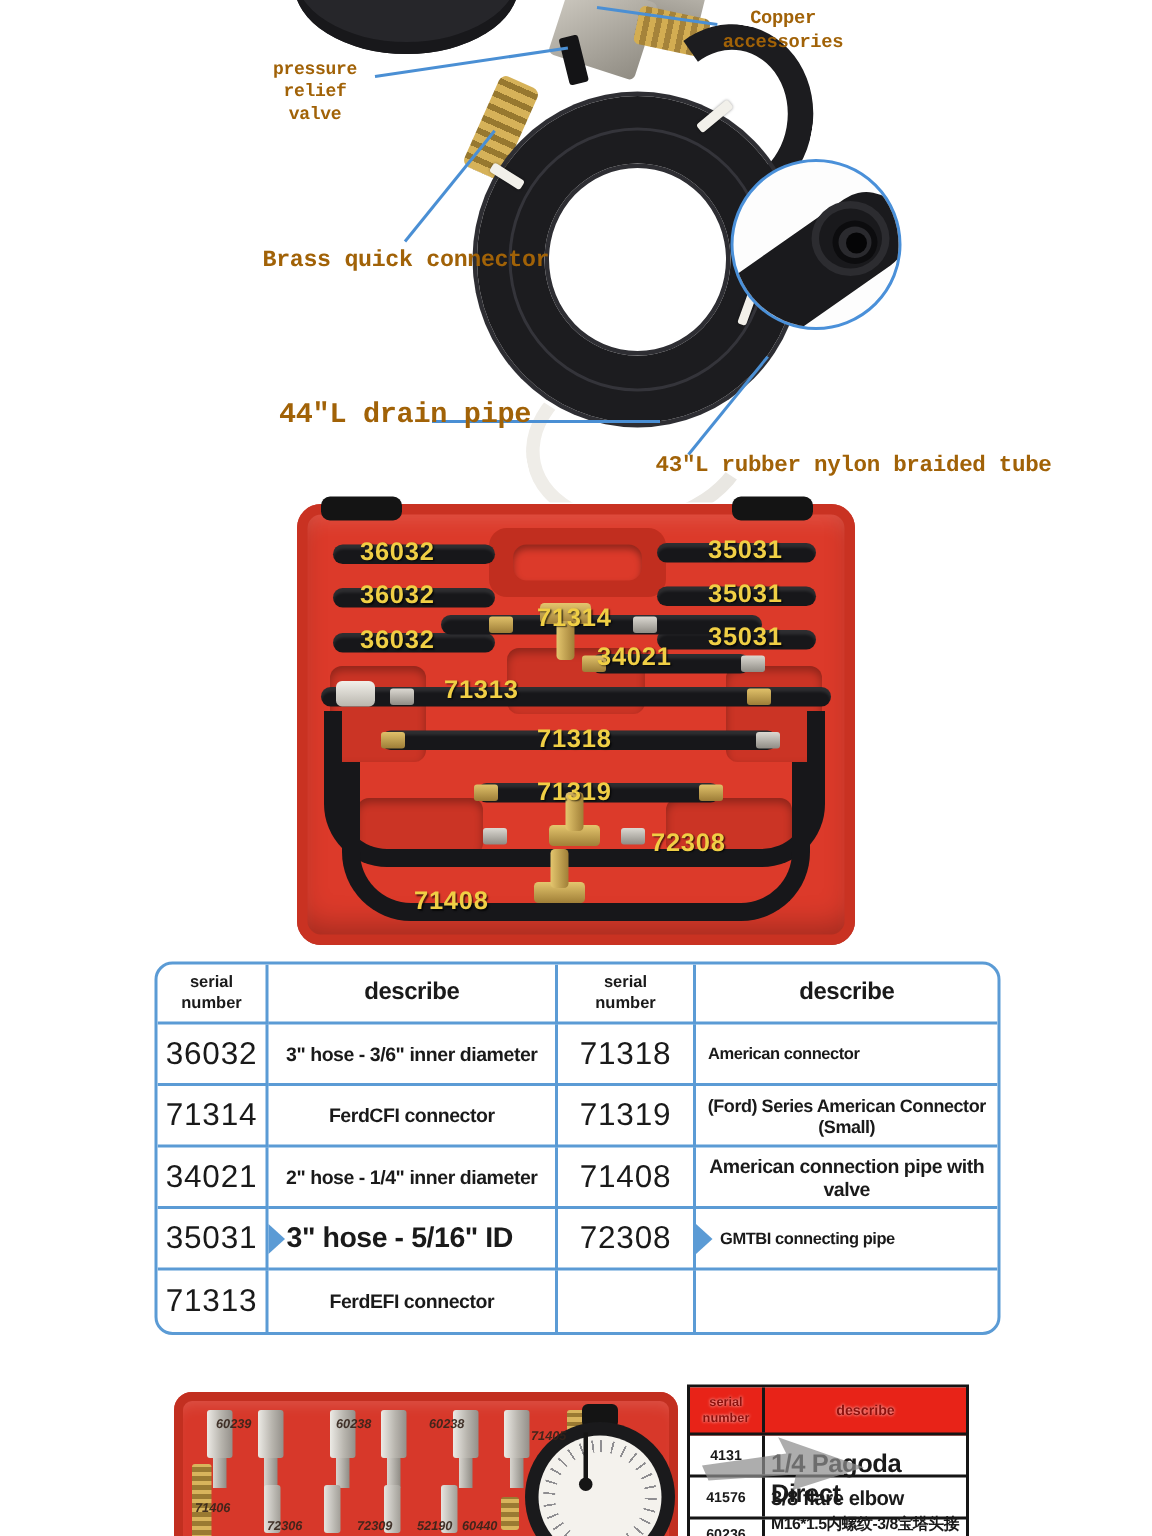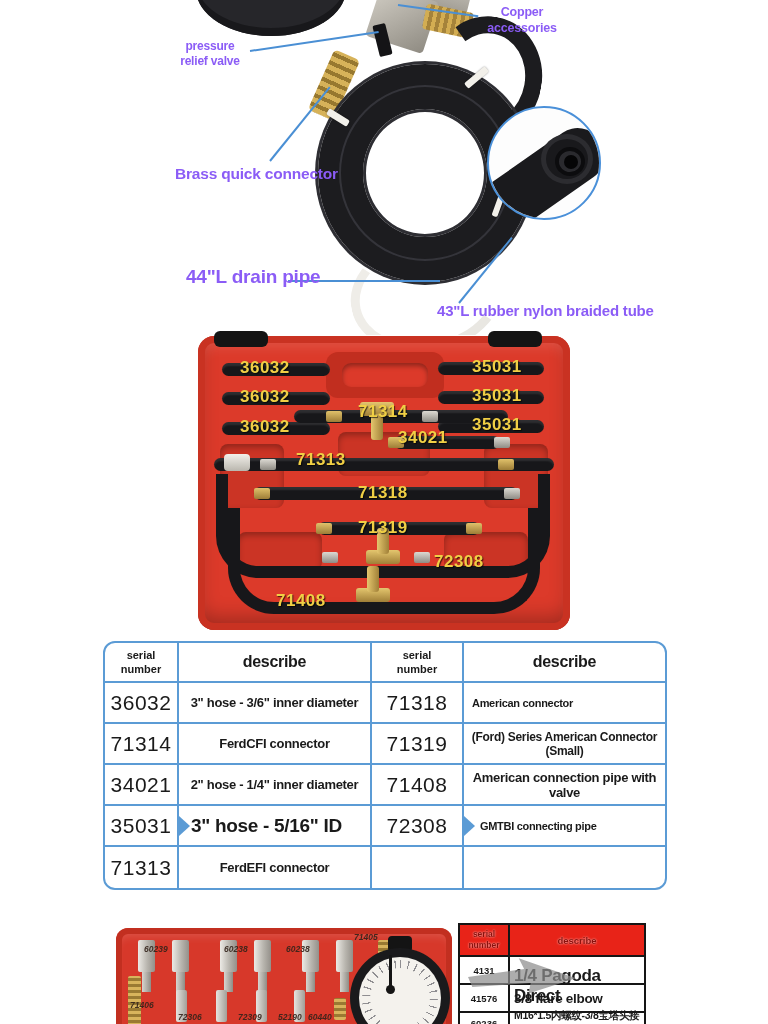--- a/index.html
+++ b/index.html
@@ -34,21 +34,21 @@
                 border-bottom-color:#e9e7e2; border-left-color:#efede8; border-radius:50%; transform:rotate(-12deg); }
   .magnifier { left:487px; top:106px; width:114px; height:114px; border-radius:50%; border:2px solid #4a90d9;
                background:#fdfdfd; overflow:hidden; z-index:5; }
   .mag-tube { position:absolute; left:-26px; top:48px; width:150px; height:54px; background:#1a1a1d;
               border-radius:26px; transform:rotate(-35deg); }
   .mag-end { position:absolute; left:52px; top:26px; width:52px; height:50px; border-radius:50%;
              background:#19191c; border:5px solid #2c2c30; }
   .mag-ring { position:absolute; left:9px; top:8px; width:30px; height:29px; border-radius:50%;
               background:#2a2a2e; border:4px solid #0c0c0e; }
   .mag-hole { position:absolute; left:5px; top:4px; width:14px; height:14px; border-radius:50%; background:#050506; }
-  .callout { position:absolute; font-weight:bold; color:#8b5cf6; letter-spacing:-0.2px; line-height:1.25; z-index:6; }
+  .callout { position:absolute; font-weight:bold; color:#a16207; letter-spacing:-0.2px; line-height:1.25; z-index:6;font-family:Liberation Mono, monospace; }
   .co-copper  { left:472px; top:5px;  width:100px; text-align:center; font-size:12.5px; }
   .co-pressure{ left:174px; top:39px; width:72px;  text-align:center; font-size:12px; }
   .co-brass   { left:175px; top:164px; font-size:15.5px; }
   .co-drain   { left:186px; top:265px; font-size:19px; }
   .co-braided { left:437px; top:302px; font-size:15px; }
   .cline { position:absolute; height:2px; background:#4a8fd4; transform-origin:0 50%; z-index:4; }
   .l1 { left:398px; top:4px;   width:81px;  transform:rotate(8deg); }
   .l2 { left:250px; top:50px;  width:130px; transform:rotate(-8.4deg); }
   .l3 { left:270px; top:160px; width:95px;  transform:rotate(-51deg); }
   .l4 { left:288px; top:280px; width:152px; }
@@ -293,21 +293,21 @@
     <div class="brassp" style="left:248px;top:68px;width:14px;height:24px;"></div>
     <div class="gnub"></div>
     <div class="gauge">
       <div class="gface"></div>
       <div class="gneedle"></div>
       <div class="gdot"></div>
     </div>
     <span class="lbl2" style="left:28px;top:16px;">60239</span>
     <span class="lbl2" style="left:108px;top:16px;">60238</span>
     <span class="lbl2" style="left:170px;top:16px;">60238</span>
-    <span class="lbl2" style="left:238px;top:4px;">71405</span>
+    <span class="lbl2" style="left:238px;top:24px;">71405</span>
     <span class="lbl2" style="left:14px;top:72px;text-align:right;">71406</span>
     <span class="lbl2" style="left:62px;top:84px;">72306</span>
     <span class="lbl2" style="left:122px;top:84px;text-align:right;">72309</span>
     <span class="lbl2" style="left:162px;top:84px;">52190</span>
     <span class="lbl2" style="left:192px;top:84px;">60440</span>
   </section>
 
   <section class="rtable">
     <div class="rrow rhead">
       <div class="rcell rc-sn">serial number</div>

